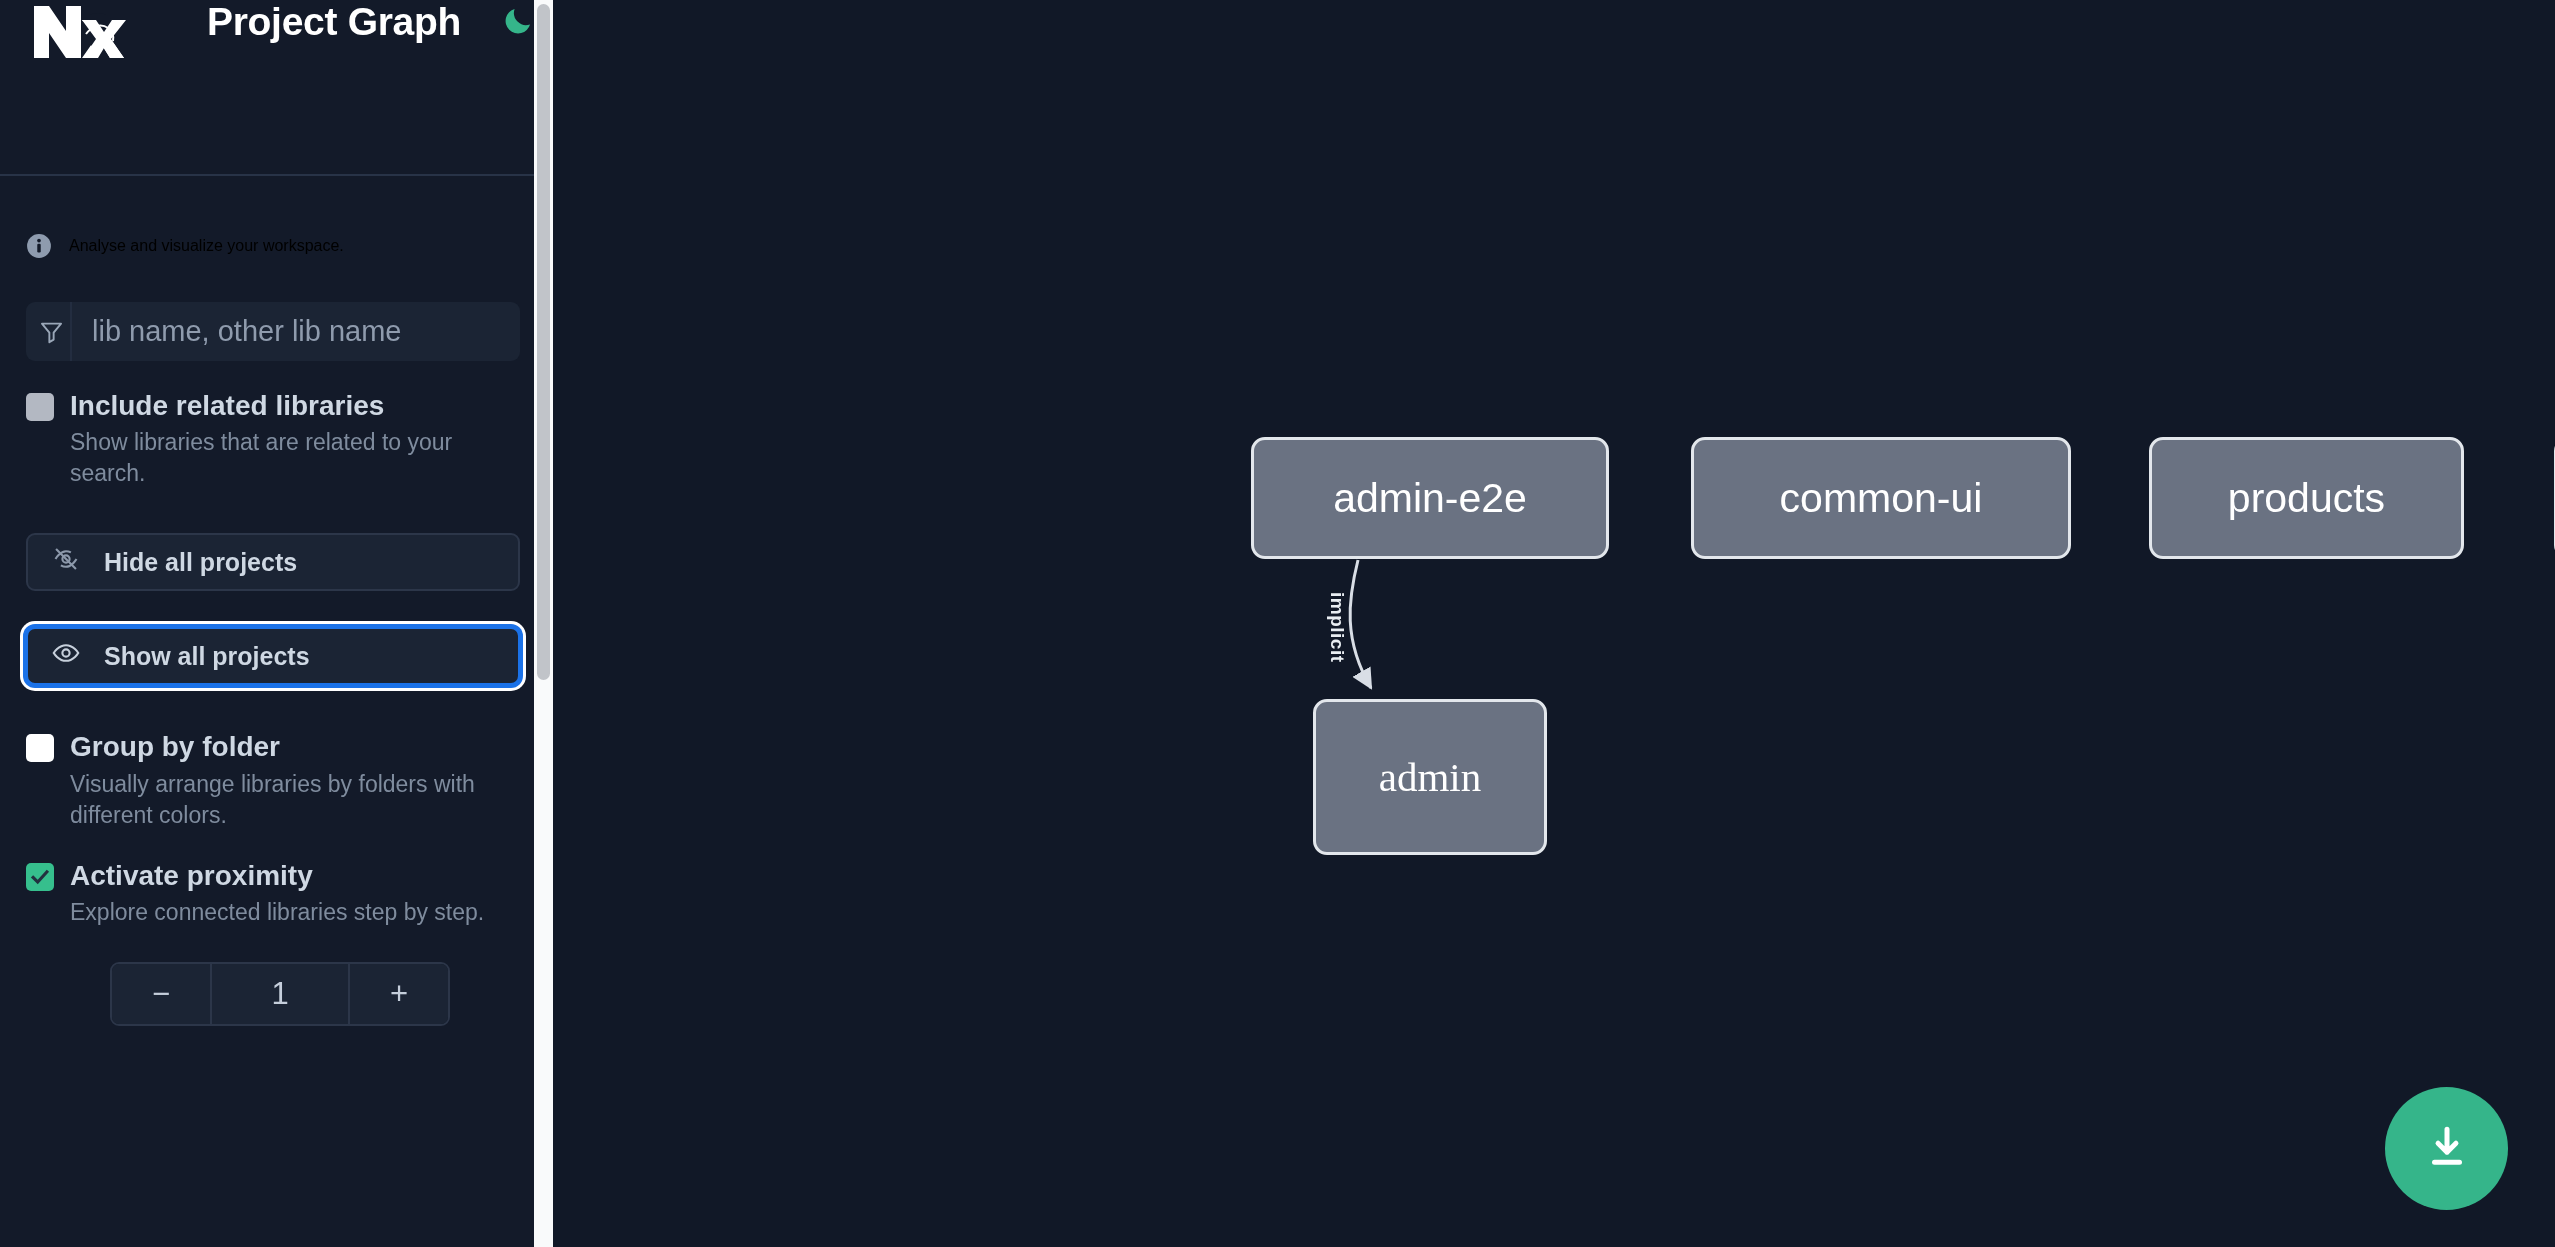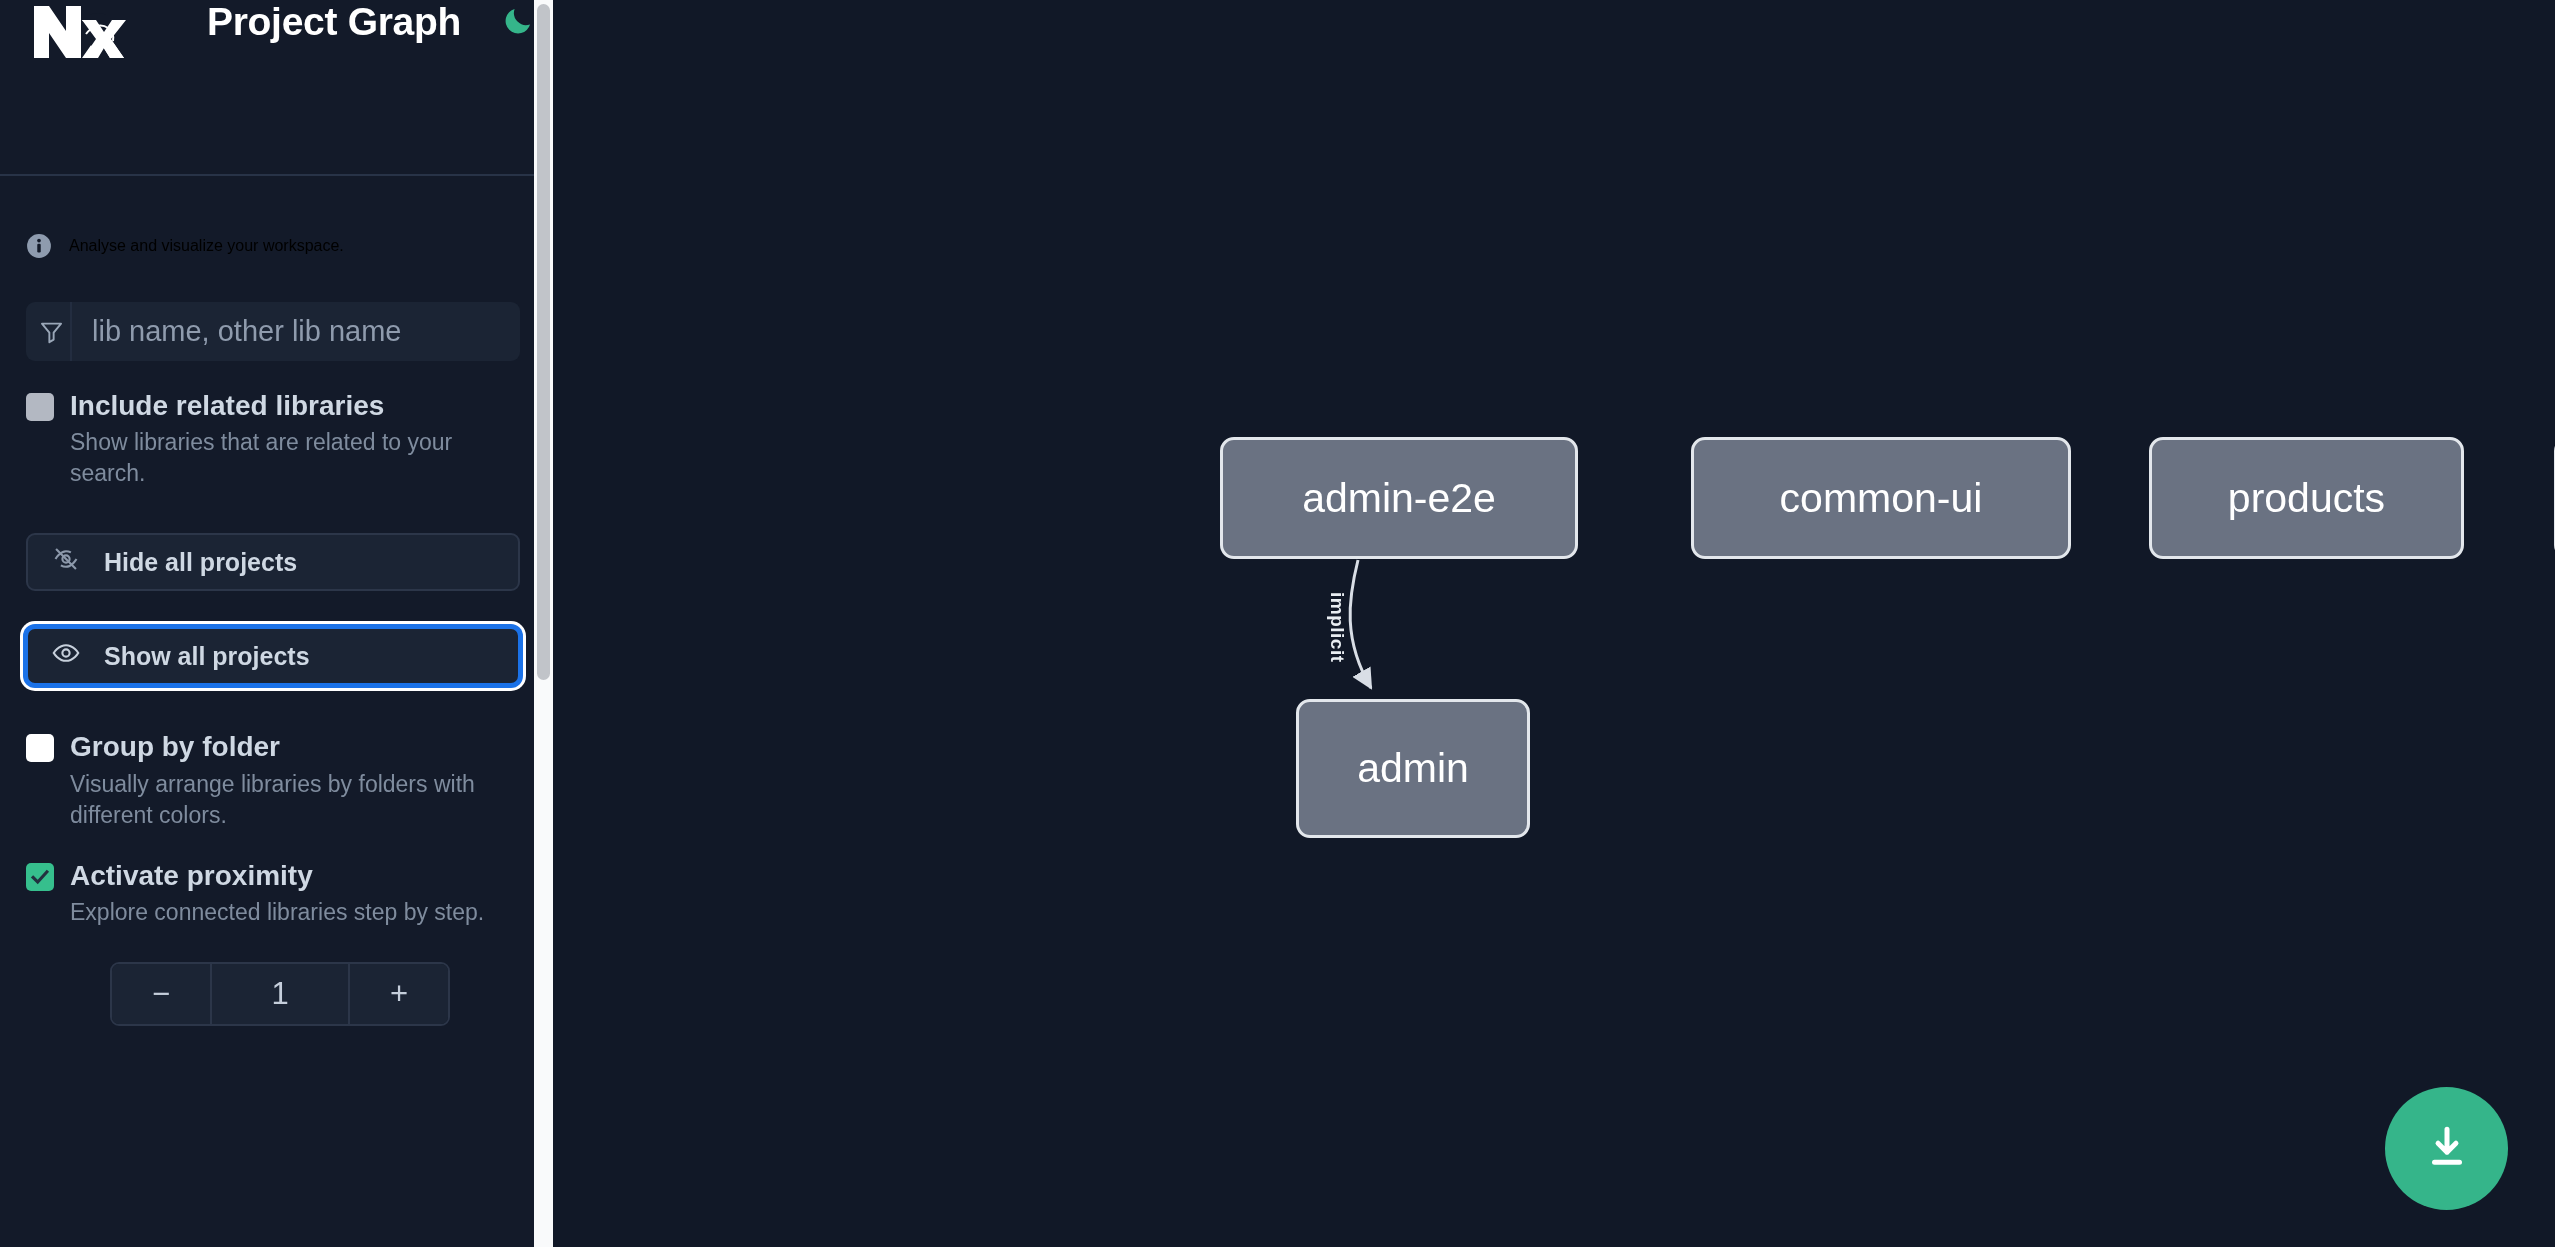--- a/index.html
+++ b/index.html
@@ -280,25 +280,25 @@
     <svg id="graph-svg">
       <defs>
         <marker id="arrow" viewBox="0 0 10 10" refX="9" refY="5" markerWidth="7" markerHeight="7" orient="auto-start-reverse">
           <path d="M0 0L10 5L0 10z" fill="#d9dee6"></path>
         </marker>
       </defs>
       <path d="M805 560 C 795 600, 790 640, 818 688" fill="none" stroke="#d9dee6" stroke-width="3" marker-end="url(#arrow)"></path>
       <path d="M2142 560 C 2132 600, 2127 640, 2150 688" fill="none" stroke="#d9dee6" stroke-width="3" marker-end="url(#arrow)"></path>
     </svg>
 
-    <div class="node" style="left:667px;top:437px;width:358px;height:122px;">admin-e2e</div>
+    <div class="node" style="left:698px;top:437px;width:358px;height:122px;">admin-e2e</div>
     <div class="node" style="left:1138px;top:437px;width:380px;height:122px;">common-ui</div>
     <div class="node" style="left:1596px;top:437px;width:315px;height:122px;">products</div>
     <div class="node" style="left:2001px;top:437px;width:338px;height:122px;">store-e2e</div>
-    <div class="node" style="left:743px;top:699px;width:234px;height:139px;">admin</div>
+    <div class="node" style="left:760px;top:699px;width:234px;height:156px;font-family:Liberation Serif, serif;">admin</div>
 
     <span class="edge-label" style="left:795px;top:592px;">implicit</span>
 
     <button id="download-fab">
       <span>
         <svg viewBox="0 0 24 24" width="50" height="50">
           <path fill="none" stroke="#ffffff" stroke-width="2.4" stroke-linecap="round" stroke-linejoin="round" d="M12 3.5v11m0 0l-4.3-4.3M12 14.5l4.3-4.3"></path>
           <line x1="6" y1="19.3" x2="18" y2="19.3" stroke="#ffffff" stroke-width="2.4" stroke-linecap="round"></line>
         </svg>
       </span>

